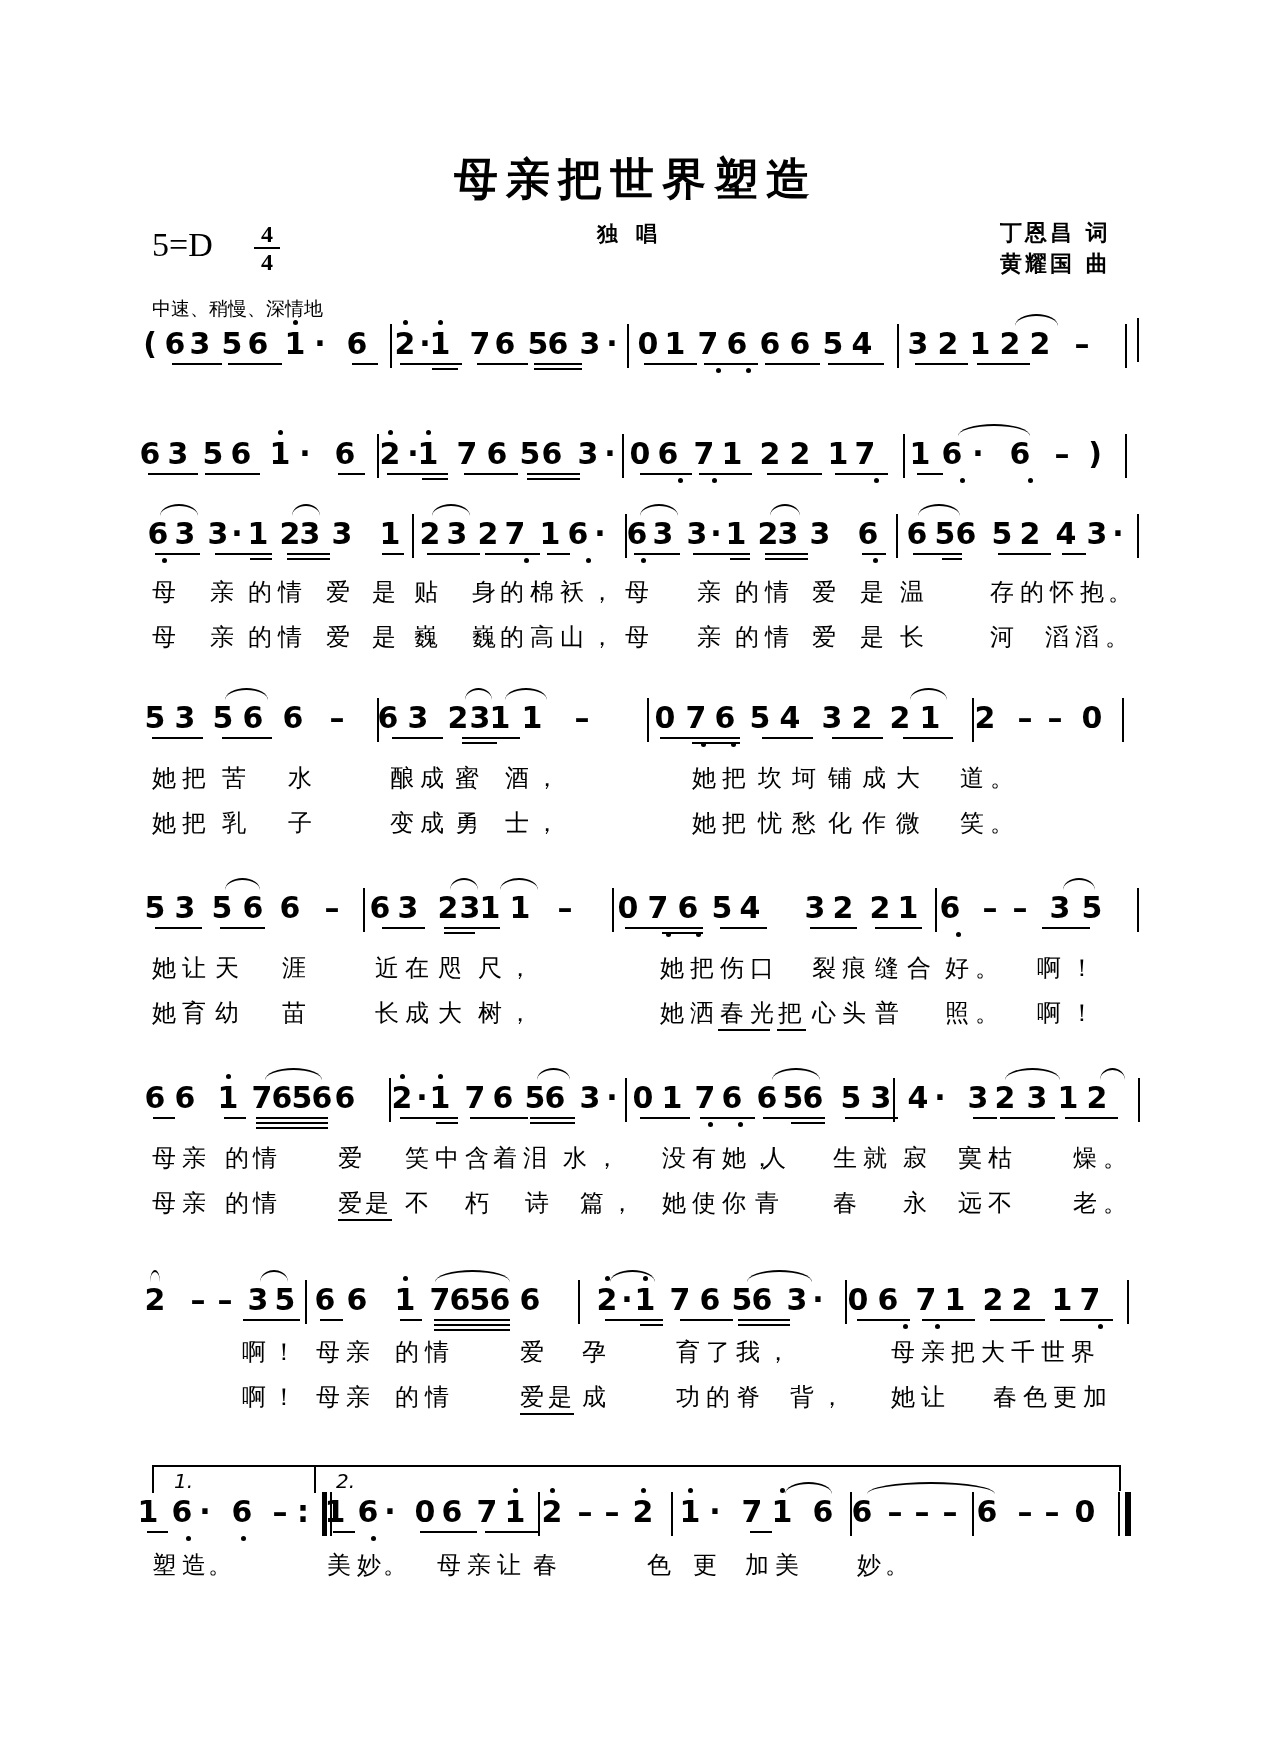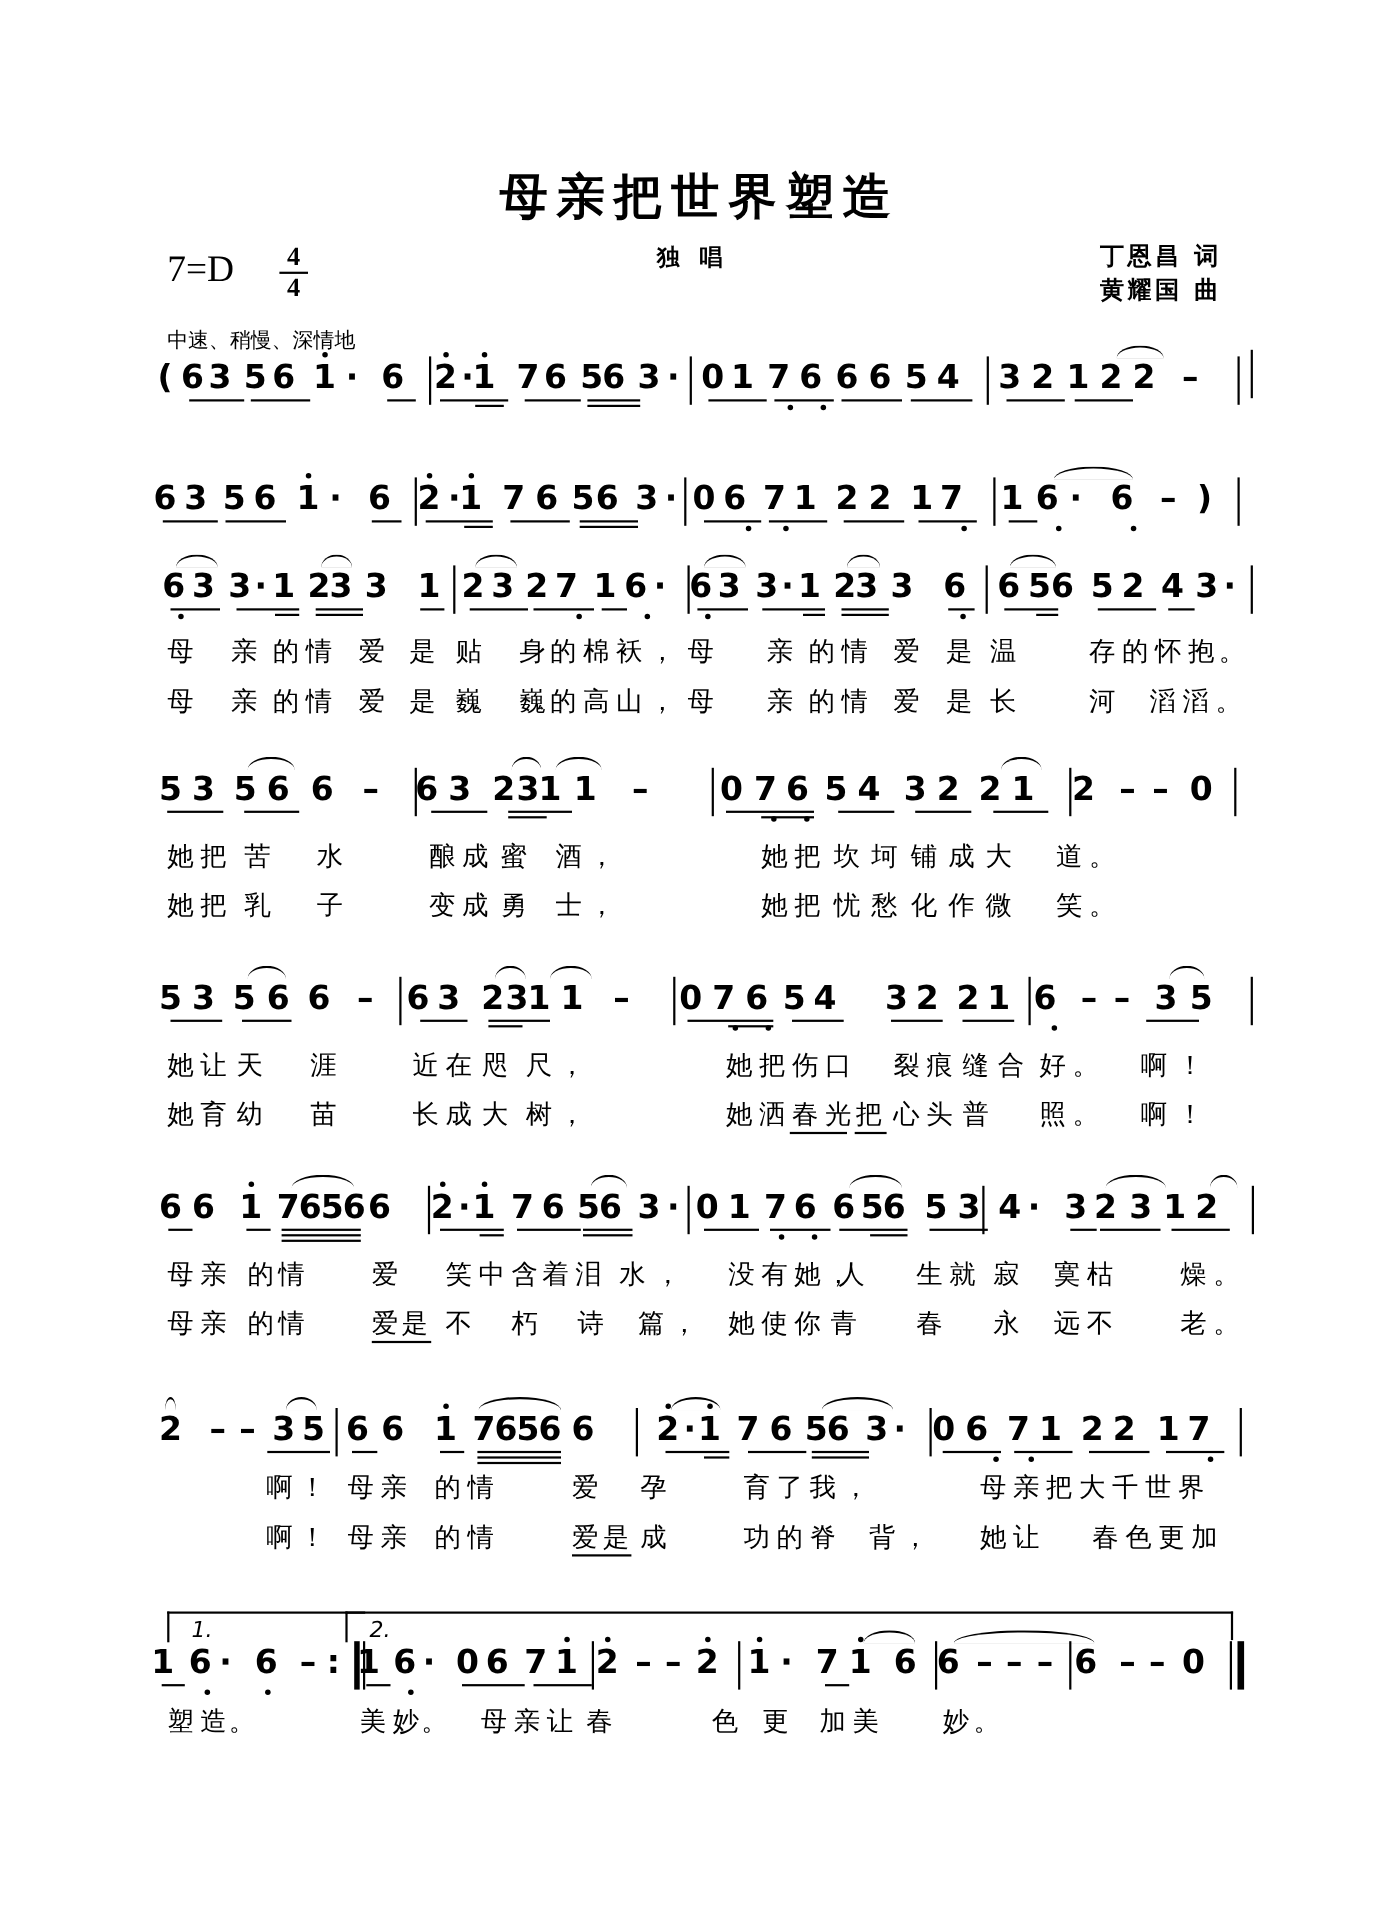--- a/index.html
+++ b/index.html
@@ -22,21 +22,21 @@
   .volta{position:absolute;border-top:2px solid #000;border-left:2px solid #000;height:26px;}
   .voltanum{position:absolute;font-style:italic;font-size:20px;}
 </style>
 </head>
 <body>
 
 <div class="abs title">母亲把世界塑造</div>
 <div class="abs subtitle">独唱</div>
 <div class="abs credit" style="top:218px">丁恩昌 词</div>
 <div class="abs credit" style="top:249px">黄耀国 曲</div>
-<div class="abs key">7=D</div>
+<div class="abs key">5=D</div>
 <div class="ts">
   <span>4</span>
   <span class="bar"></span>
   <span>4</span>
 </div>
 <div class="abs tempo">中速、稍慢、深情地</div>
 
 <div id="score">
     <div class="n" style="left: 139px; top: 327px;">(</div>
     <div class="n" style="left: 164px; top: 327px;">6</div>

